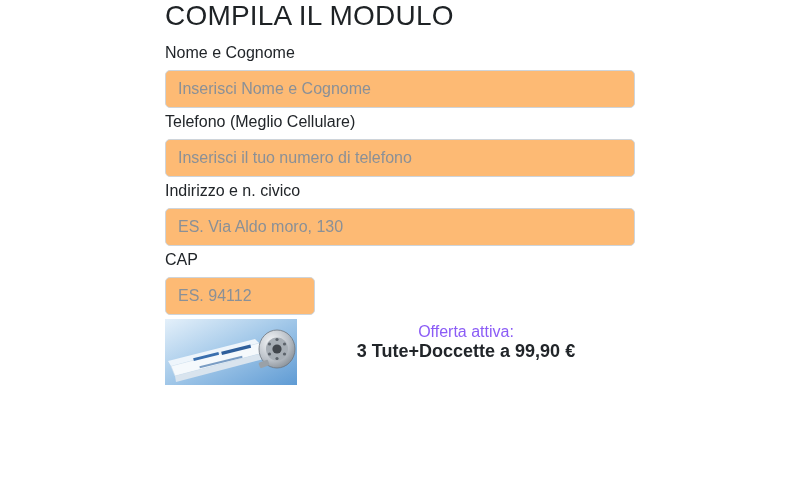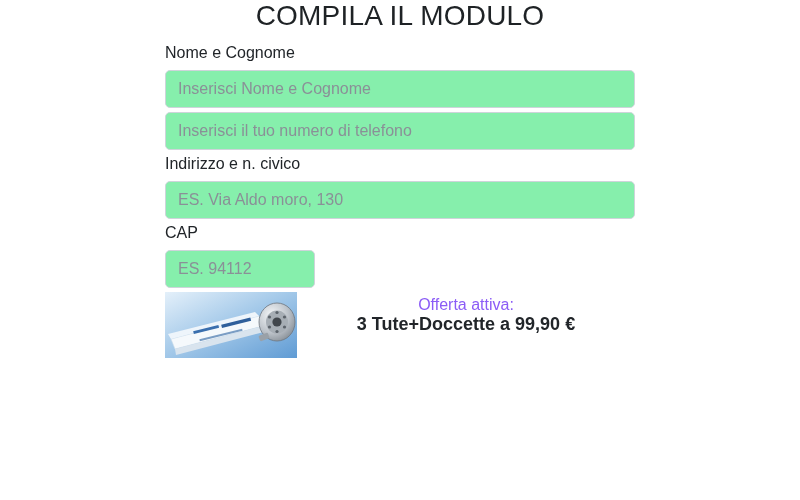--- a/index.html
+++ b/index.html
@@ -13,21 +13,21 @@
     color: #212529;
   }
   .container {
     width: 470px;
     margin: 0 auto;
   }
   h1.page-title {
     font-size: 28px;
     font-weight: 400;
     line-height: 32px;
-    text-align: center;
+    text-align: left;
     margin: 0 0 11px 0;
     color: #1e2225;
     letter-spacing: 0.2px;
     white-space: nowrap;
   }
   .fg { margin-bottom: 4px; }
   .fg label {
     display: block;
     font-size: 16px;
     line-height: 19px;
@@ -37,21 +37,21 @@
   .fg input {
     display: block;
     width: 100%;
     height: 38px;
     box-sizing: border-box;
     border: 1px solid #ced4da;
     border-radius: 5px;
     padding: 0 12px;
     font-size: 16px;
     color: #495057;
-    background: #86efac;
+    background: #fdba74;
     outline: none;
   }
   .fg input::placeholder { color: #8a9097; opacity: 1; }
   .row2 { display: flex; gap: 12px; }
   .col-city { width: 308px; flex: none; }
   .col-cap  { width: 150px; flex: none; }
   .offer {
     display: flex;
     align-items: flex-start;
   }
@@ -86,20 +86,21 @@
 <div class="container">
 
   <h1 class="page-title">COMPILA IL MODULO</h1>
 
   <div class="fg">
     <label>Nome e Cognome</label>
     <input type="text" placeholder="Inserisci Nome e Cognome" style="">
   </div>
 
   <div class="fg">
+    <label>Telefono (Meglio Cellulare)</label>
     <input type="text" placeholder="Inserisci il tuo numero di telefono" style="">
   </div>
 
   <div class="fg">
     <label>Indirizzo e n. civico</label>
     <input type="text" placeholder="ES. Via Aldo moro, 130" style="">
   </div>
 
   <div class="row2">
     <div class="fg col-cap">

